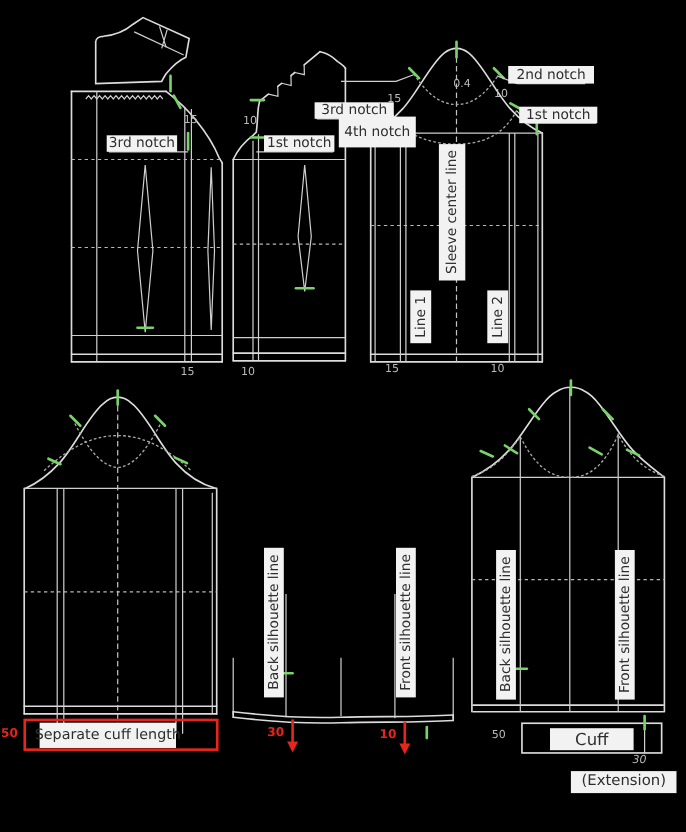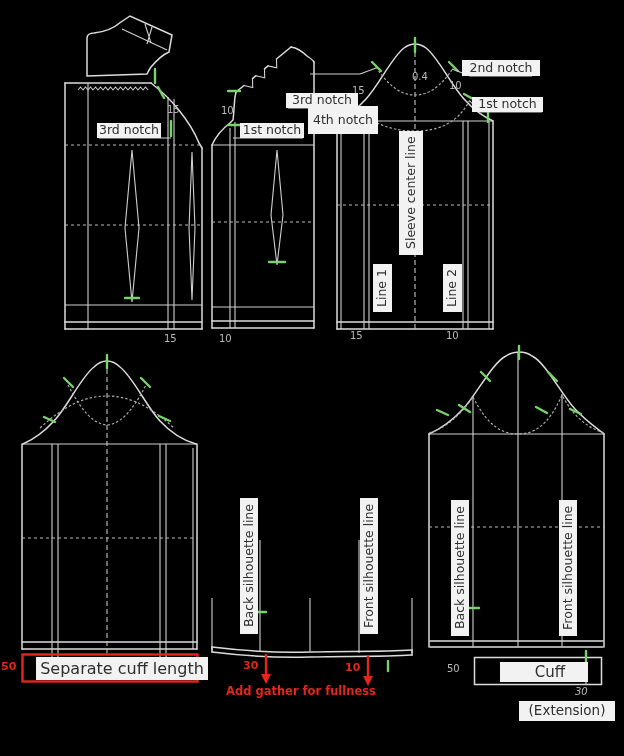--- a/index.html
+++ b/index.html
@@ -161,28 +161,27 @@
 
 <div class="chip" style="left:97px;top:123px;width:64px;height:15px;">3rd notch</div>
 <div class="chip" style="left:240px;top:123px;width:64px;height:15px;">1st notch</div>
 <div class="chip" style="left:308px;top:58px;width:70px;height:28px;margin-top:48px;">4th notch</div>
 <div class="chip" style="left:462px;top:60px;width:78px;height:16px;">2nd notch</div>
 <div class="chip" style="left:286px;top:93px;width:72px;height:15px;">3rd notch</div>
 <div class="chip" style="left:472px;top:97px;width:71px;height:15px;">1st notch</div>
 <div class="chip v" style="left:399px;top:131px;width:24px;height:124px;font-size:12.5px;">Sleeve center line</div>
 <div class="chip v" style="left:373px;top:264px;width:19px;height:48px;">Line 1</div>
 <div class="chip v" style="left:443px;top:264px;width:19px;height:48px;">Line 2</div>
-<div class="chip" style="left:36px;top:657px;width:172px;height:23px;font-size:16px;">Separate cuff length</div>
+<div class="chip" style="left:36px;top:657px;width:124px;height:23px;font-size:13px;">Separate cuff length</div>
 <div class="chip v" style="left:240px;top:498px;width:18px;height:136px;">Back silhouette line</div>
 <div class="chip v" style="left:360px;top:498px;width:18px;height:136px;">Front silhouette line</div>
 <div class="chip v" style="left:451px;top:500px;width:18px;height:136px;">Back silhouette line</div>
 <div class="chip v" style="left:559px;top:500px;width:18px;height:136px;">Front silhouette line</div>
-<div class="chip" style="left:500px;top:662px;width:76px;height:20px;font-size:15px;padding-left:12px;">Cuff</div>
+<div class="chip" style="left:500px;top:662px;width:76px;height:20px;font-size:15px;">Cuff</div>
 <div class="chip" style="left:519px;top:701px;width:96px;height:20px;font-size:13.5px;">(Extension)</div>
-<div class="redtext" style="left:221px;top:684px;width:160px;">Add gather for fullness</div>
 
 <div class="num" style="left:167px;top:105px;width:18px;">15</div>
 <div class="num" style="left:221px;top:106px;width:18px;">10</div>
 <div class="num" style="left:164px;top:334px;width:18px;">15</div>
 <div class="num" style="left:219px;top:334px;width:20px;">10</div>
 <div class="num" style="left:352px;top:86px;width:16px;">15</div>
 <div class="num" style="left:412px;top:72px;width:24px;">0.4</div>
 <div class="num" style="left:449px;top:81px;width:16px;">10</div>
 <div class="num" style="left:350px;top:331px;width:16px;">15</div>
 <div class="num" style="left:446px;top:331px;width:16px;">10</div>

